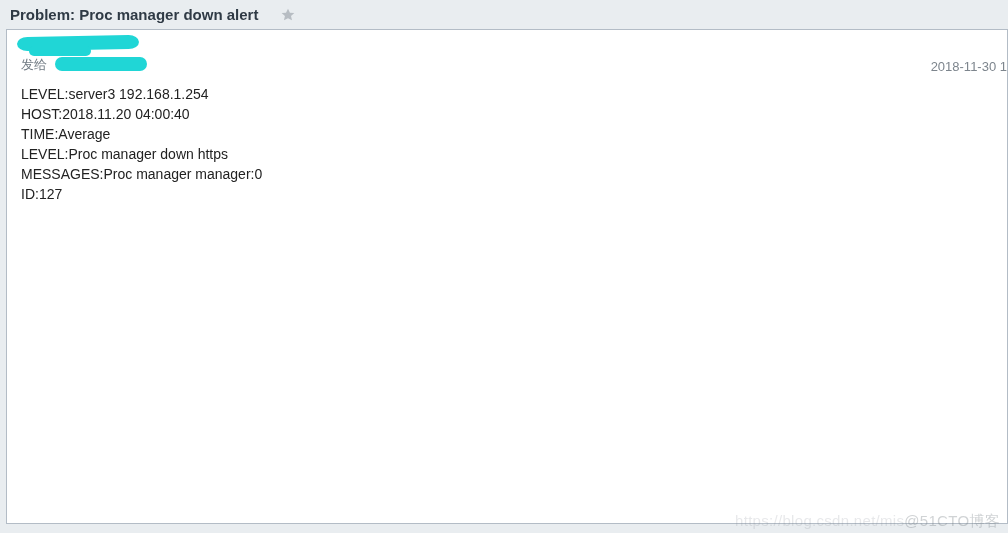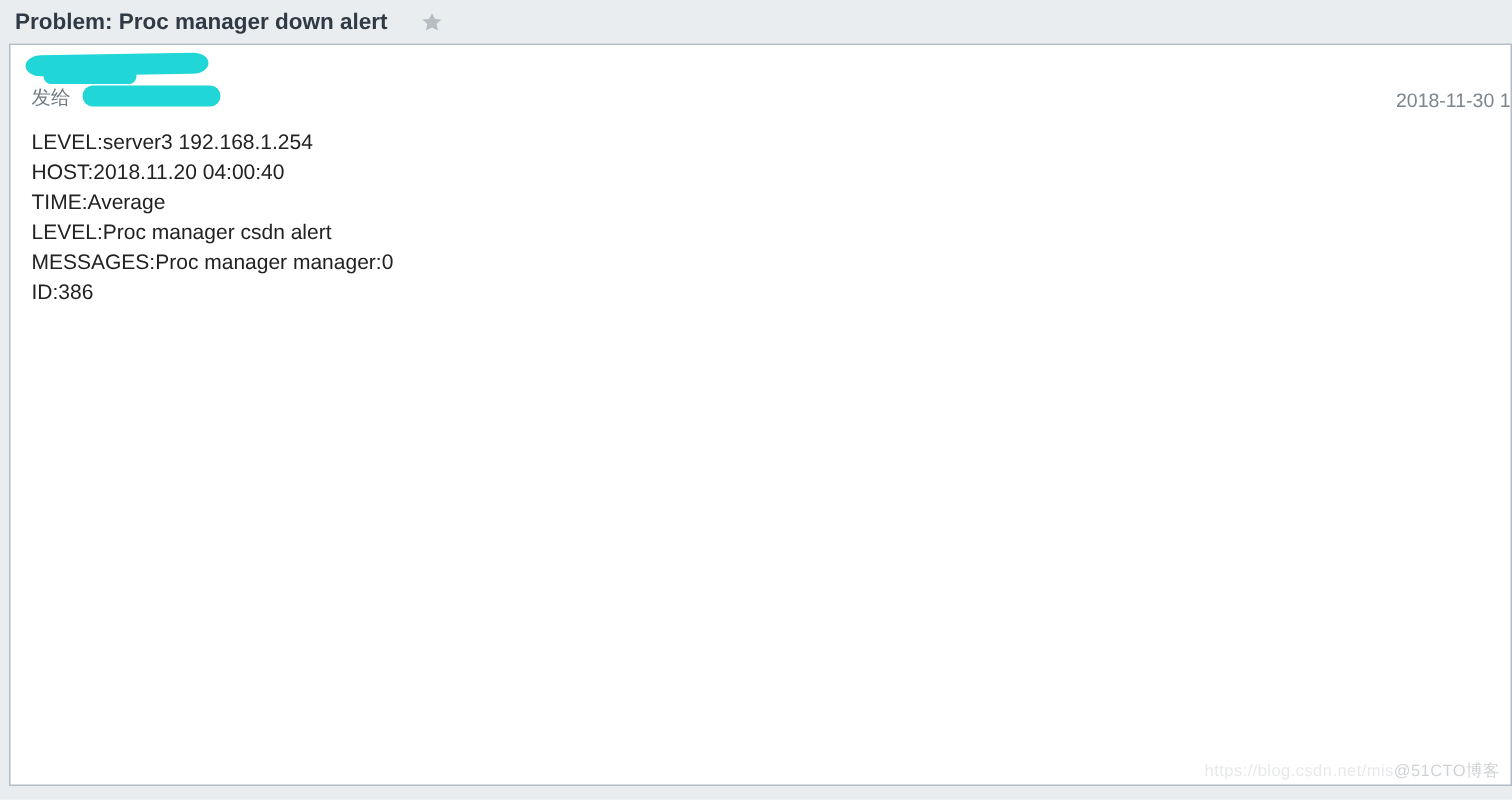--- a/index.html
+++ b/index.html
@@ -67,22 +67,22 @@
       left: 14px;
       top: 54px;
       font-size: 14px;
       line-height: 20px;
       color: #222;
       white-space: pre;
     }
     .watermark {
       position: absolute;
       right: 8px;
-      bottom: 12px;
-      font-size: 11px;
+      bottom: 2px;
+      font-size: 15px;
       color: rgba(120,128,136,0.35);
       letter-spacing: 0.3px;
       user-select: none;
       pointer-events: none;
       margin-left: 28px;
     }
     .watermark .faint { color: rgba(120,128,136,0.18); }
   </style>
 </head>
 <body>
@@ -104,21 +104,21 @@
   <div class="meta-row">
     <span>发给</span>
   </div>
   <span class="redact r2"></span>
 
   <div class="date-right">2018-11-30 1</div>
 
   <div class="body-block"><span>LEVEL:</span><span>server3 192.168.1.254</span>
 <span>HOST:</span><span>2018.11.20 04:00:40</span>
 <span>TIME:</span><span>Average</span>
-<span>LEVEL:</span><span>Proc manager csdn alert</span>
+<span>LEVEL:</span><span>Proc manager down https</span>
 <span>MESSAGES:</span><span>Proc manager manager:0</span>
-<span>ID:</span><span>386</span></div>
+<span>ID:</span><span>127</span></div>
 
 </div>
 
 <div class="watermark">
   <span class="faint">https://blog.csdn.net/mis</span><span>@51CTO博客</span>
 </div>
 
 </body></html>

